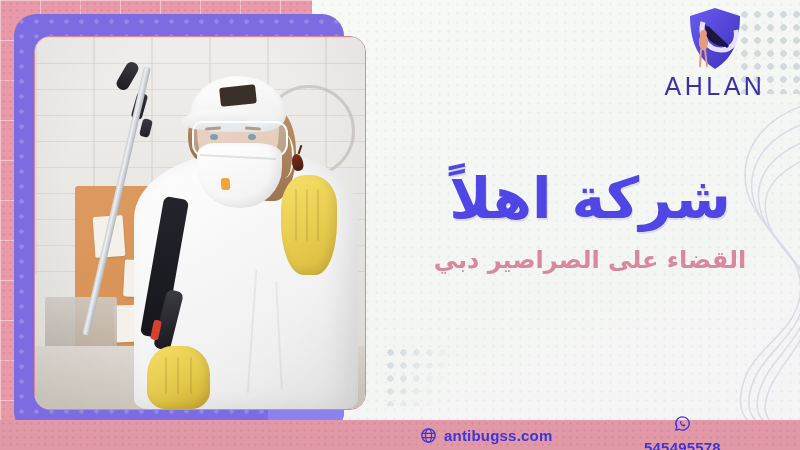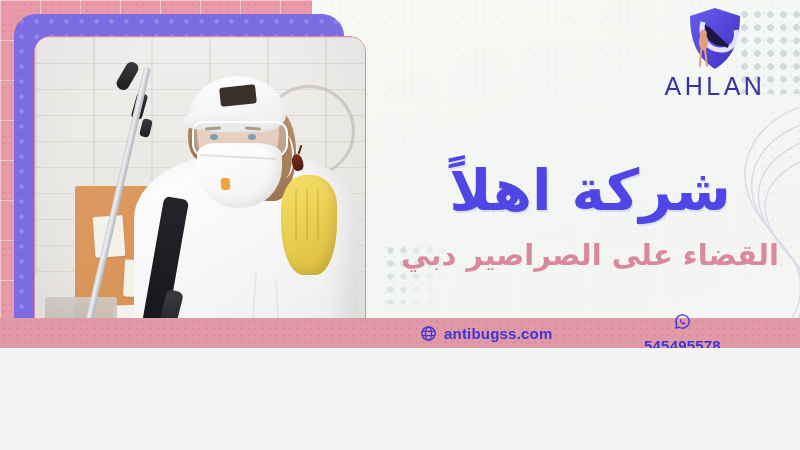--- a/index.html
+++ b/index.html
@@ -4,21 +4,21 @@
 <title>AHLAN</title>
 <style>
   html,body{margin:0;padding:0;}
   body{
     width:800px;height:450px;overflow:hidden;
     font-family:"DejaVu Sans", sans-serif;
     background:#f2f5f1;
   }
 
   .poster{
-    position:relative;width:800px;height:348px;overflow:hidden;
+    position:relative;width:800px;height:450px;overflow:hidden;
     background:#f4f7f2;
   }
 
   
   .light-panel{
     position:absolute;left:300px;top:0;width:500px;height:450px;
     background:linear-gradient(160deg,#f7faf5 0%,#f3f6f2 45%,#f5f4f6 100%);
   }
 
   
@@ -313,26 +313,26 @@
   }
 
   
   .headline-block{
     position:absolute;left:400px;top:160px;width:380px;
     text-align:center;direction:rtl;
   }
   .headline{
     font-family:"DejaVu Sans", sans-serif;
     font-size:57px;font-weight:700;color:#4f46e5;
-    line-height:1.08;margin:0;
+    line-height:1.08;margin:8px;
     text-shadow:1px 2px 0 rgba(120,110,200,.18);
   }
   .subhead{
     font-family:"DejaVu Sans", sans-serif;
-    font-size:29px;font-weight:700;color:#d9899b;
+    font-size:24px;font-weight:700;color:#d9899b;
     line-height:1.2;margin:16px 0 0 0;
   }
 
   
   .footer{
     position:absolute;left:0;bottom:0;width:800px;height:30px;
     background:#e198a7;
     display:flex;align-items:center;
   }
   .footer .ftex{

